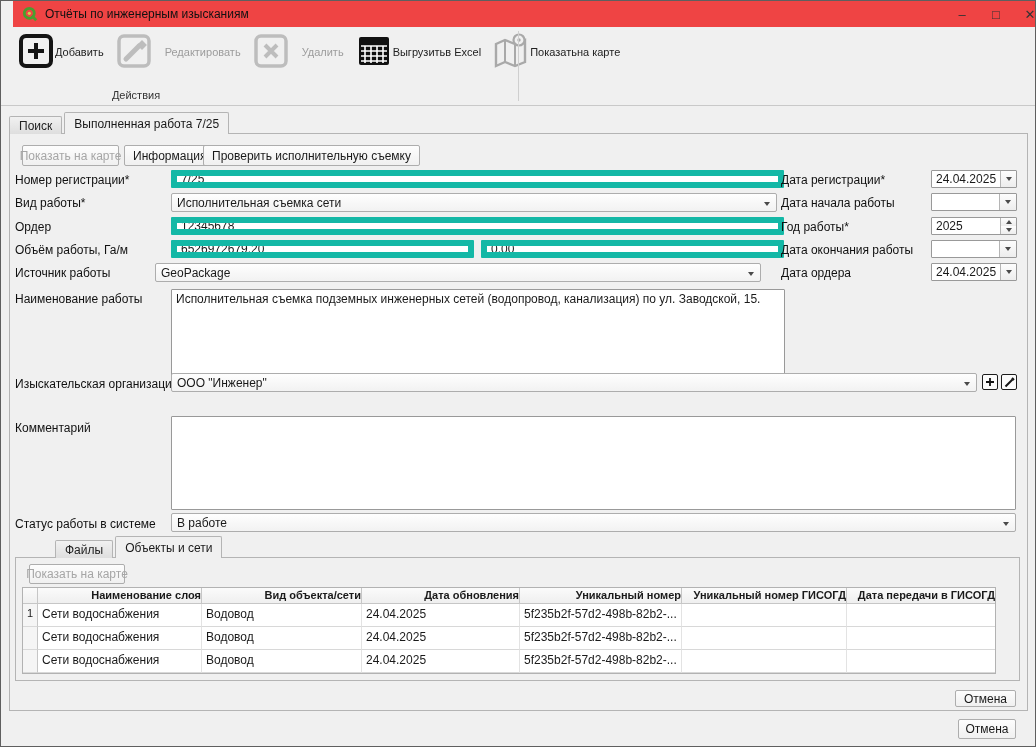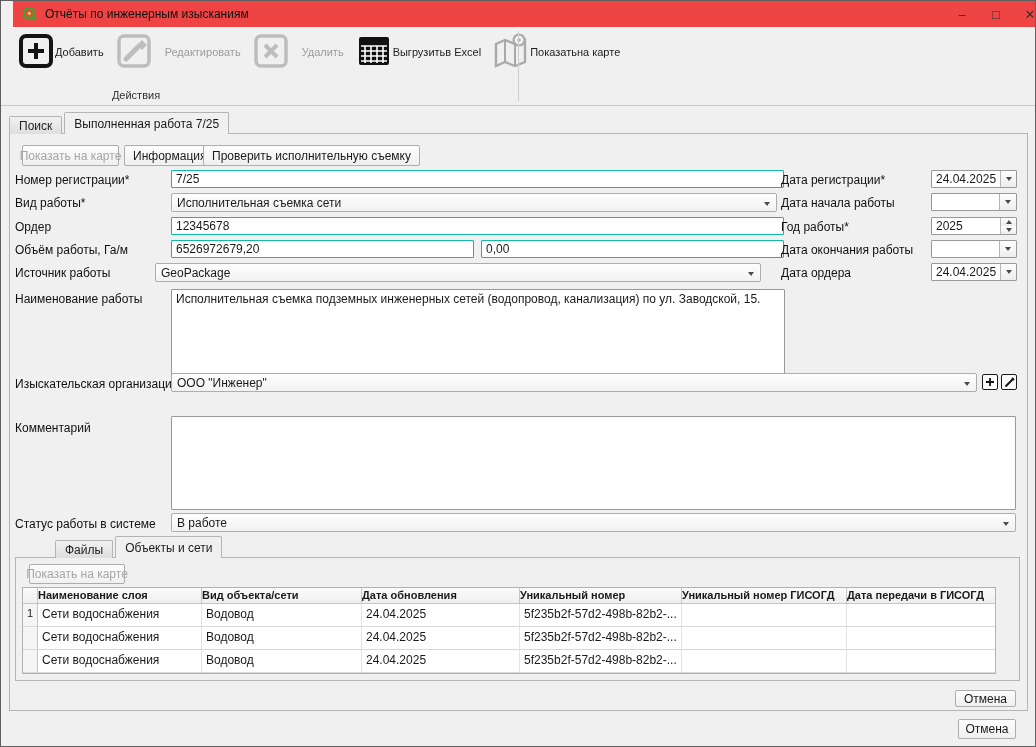--- a/index.html
+++ b/index.html
@@ -49,21 +49,21 @@
   
   .btn { position:absolute; height:21px; border:1px solid #adadad; border-radius:2px;
          background:linear-gradient(#fdfdfd,#f0f0f0); display:flex; align-items:center;
          justify-content:center; font-size:12px; padding:0 8px; white-space:nowrap; }
   .btn.disabled { color:#a6a6a6; }
 
   
   .flabel { position:absolute; left:14px; font-size:12px; color:#111; white-space:nowrap; }
   .rlabel { position:absolute; left:780px; font-size:12px; color:#111; white-space:nowrap; }
 
-  .tinput { position:absolute; height:18px; border:1px solid #14b8a6; background:#fff;
+  .tinput { position:absolute; height:18px; border:6px solid #14b8a6; background:#fff;
             padding:0 4px; font-size:12px; border-radius:1px; }
   .tarea { position:absolute; border:1px solid #999; background:#fff; resize:none;
            padding:2px 4px; font-size:12px; line-height:1.3; border-radius:1px; overflow:hidden; }
 
   .combo { position:absolute; height:19px; border:1px solid #adadad; border-radius:2px;
            background:linear-gradient(#fefefe,#f2f2f2); display:flex; align-items:center;
            padding:0 20px 0 5px; font-size:12px; white-space:nowrap; overflow:hidden; }
   .combo .arr { position:absolute; right:6px; top:8px; width:0; height:0;
                 border-left:3.5px solid transparent; border-right:3.5px solid transparent;
                 border-top:4.5px solid #4a4a4a; }
@@ -95,21 +95,21 @@
   
   .inner-tabs { position:absolute; left:14px; top:536px; height:21px; display:flex;
                 align-items:flex-end; z-index:3;padding-left:40px; }
   .inner-page { position:absolute; left:14px; top:556px; width:1005px; height:124px;
                 border:1px solid #b4b4b4; background:#f0f0f0; }
 
   .table { position:absolute; left:21px; top:586px; width:974px; border:1px solid #b2b2b2;
            background:#fff; }
   .trow { display:grid; grid-template-columns:15px 164px 160px 158px 162px 165px 148px; }
   .th { height:16px; background:linear-gradient(#fbfbfb,#efefef); border-right:1px solid #c6c6c6;
-        border-bottom:1px solid #c6c6c6; font-size:11px; font-weight:700; text-align:left;
+        border-bottom:1px solid #c6c6c6; font-size:11px; font-weight:700; text-align:right;
         line-height:15px; white-space:nowrap; overflow:hidden; }
   .td { height:23px; border-right:1px solid #e3e3e3; border-bottom:1px solid #d8d8d8;
         font-size:12px; padding:3px 4px 0 4px; white-space:nowrap; overflow:hidden; }
   .td.num { background:#f5f5f5; border-right:1px solid #c6c6c6; font-size:11px;
             text-align:center; padding:3px 1px 0 1px; }
   .trow .td:last-child, .trow .th:last-child { border-right:none; }
 
   .bottom-bar { position:absolute; left:0; top:711px; width:1034px; height:34px; background:#f0f0f0; }
 
   svg { display:block; }

